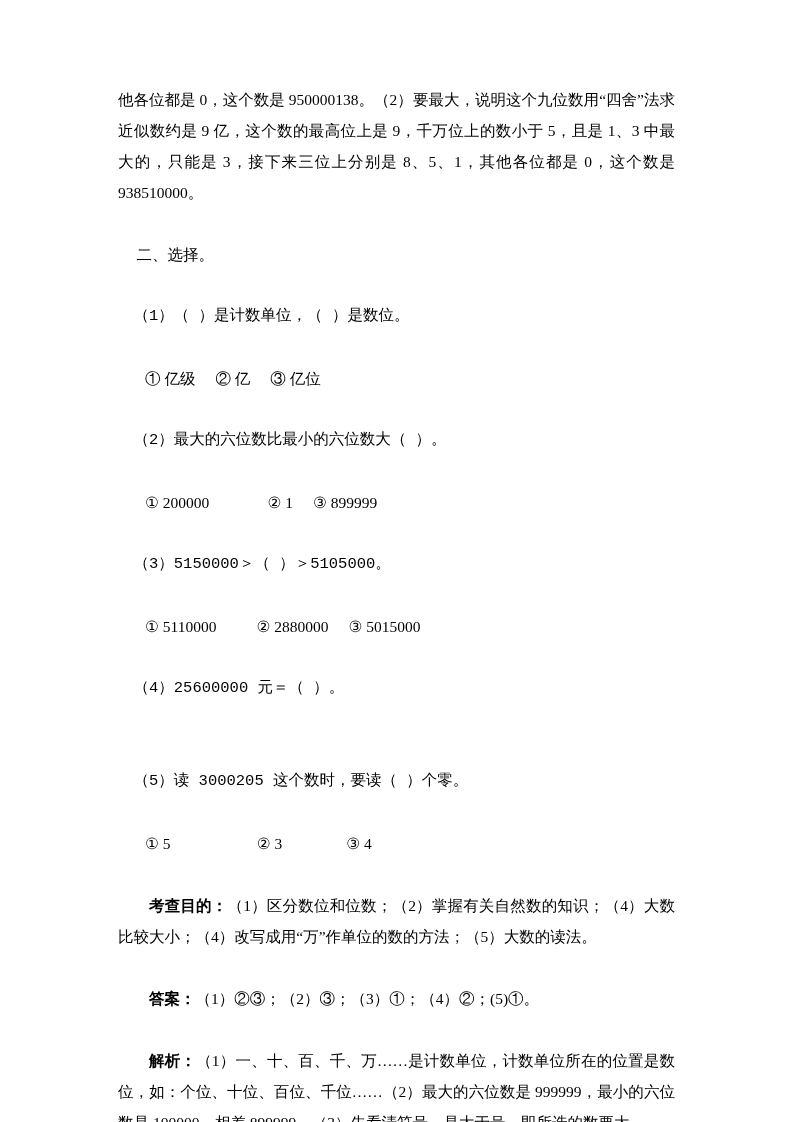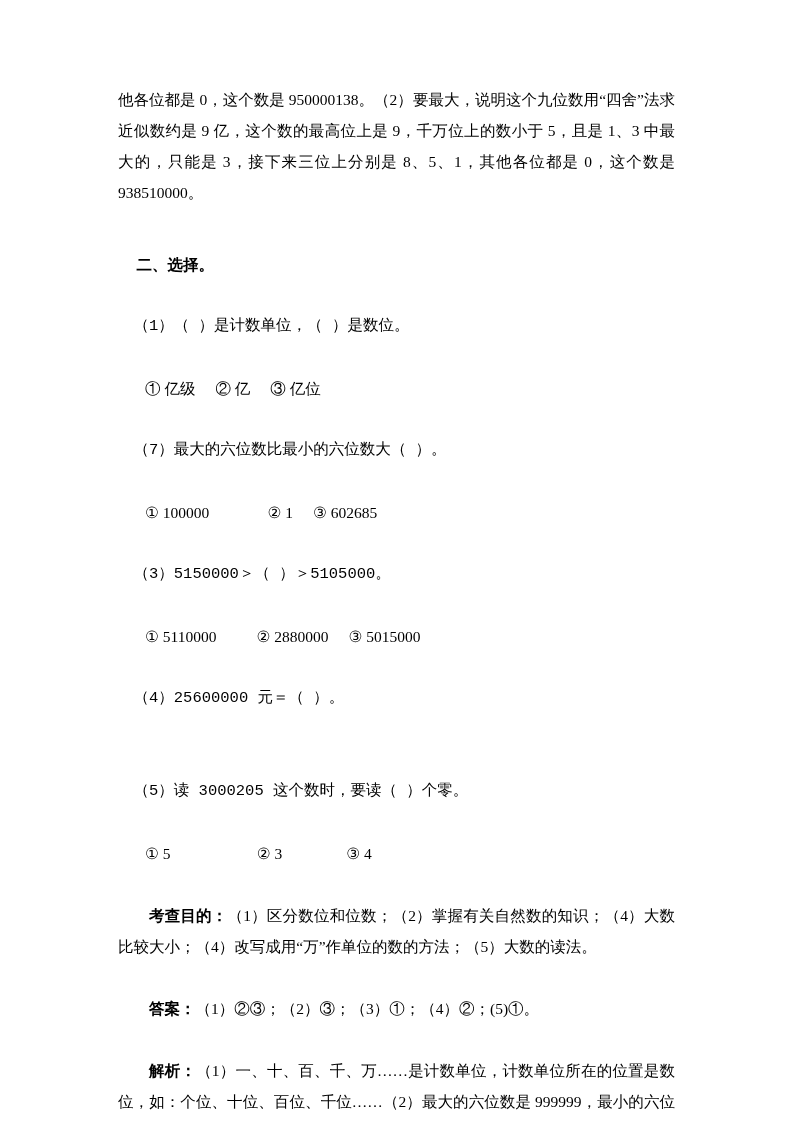--- a/index.html
+++ b/index.html
@@ -36,23 +36,23 @@
     text-indent: 2em;
   }
   .indent-1 {
     text-indent: 1em;
     font-family: Liberation Mono, monospace;
   }
   .spacer-lg {
     height: 31px;
   }
   .section-heading {
-    font-weight: bold;
+    font-weight: normal;
     text-indent: 1.2em;
-    margin-top: 10px;
+    margin-top: 0;
   }
   .label-bold {
     font-weight: bold;
   }
   .opt-row {
     text-indent: 0.2em;
     margin-left: 24px;
   }
   .tab-gap-1 { display: inline-block; width: 58px; }
   .tab-gap-3 { display: inline-block; width: 40px; }
@@ -75,25 +75,25 @@
     <div class="spacer-lg"></div>
 
     <p class="para indent-1">（1）（ ）是计数单位，（ ）是数位。</p>
 
     <div class="spacer-lg"></div>
 
     <p class="para opt-row"><span>① 亿级</span><span class="tab-gap-7"></span><span>② 亿</span><span class="tab-gap-7"></span><span>③ 亿位</span></p>
 
     <div class="spacer-lg"></div>
 
-    <p class="para indent-1">（7）最大的六位数比最小的六位数大（ ）。</p>
+    <p class="para indent-1">（2）最大的六位数比最小的六位数大（ ）。</p>
 
     <div class="spacer-lg"></div>
 
-    <p class="para opt-row"><span>① 100000</span><span class="tab-gap-1"></span><span>② 1</span><span class="tab-gap-7"></span><span>③ 602685</span></p>
+    <p class="para opt-row"><span>① 200000</span><span class="tab-gap-1"></span><span>② 1</span><span class="tab-gap-7"></span><span>③ 899999</span></p>
 
     <div class="spacer-lg"></div>
 
     <p class="para indent-1">（3）5150000＞（ ）＞5105000。</p>
 
     <div class="spacer-lg"></div>
 
     <p class="para opt-row"><span>① 5110000</span><span class="tab-gap-3"></span><span>② 2880000</span><span class="tab-gap-7"></span><span>③ 5015000</span></p>
 
     <div class="spacer-lg"></div>

